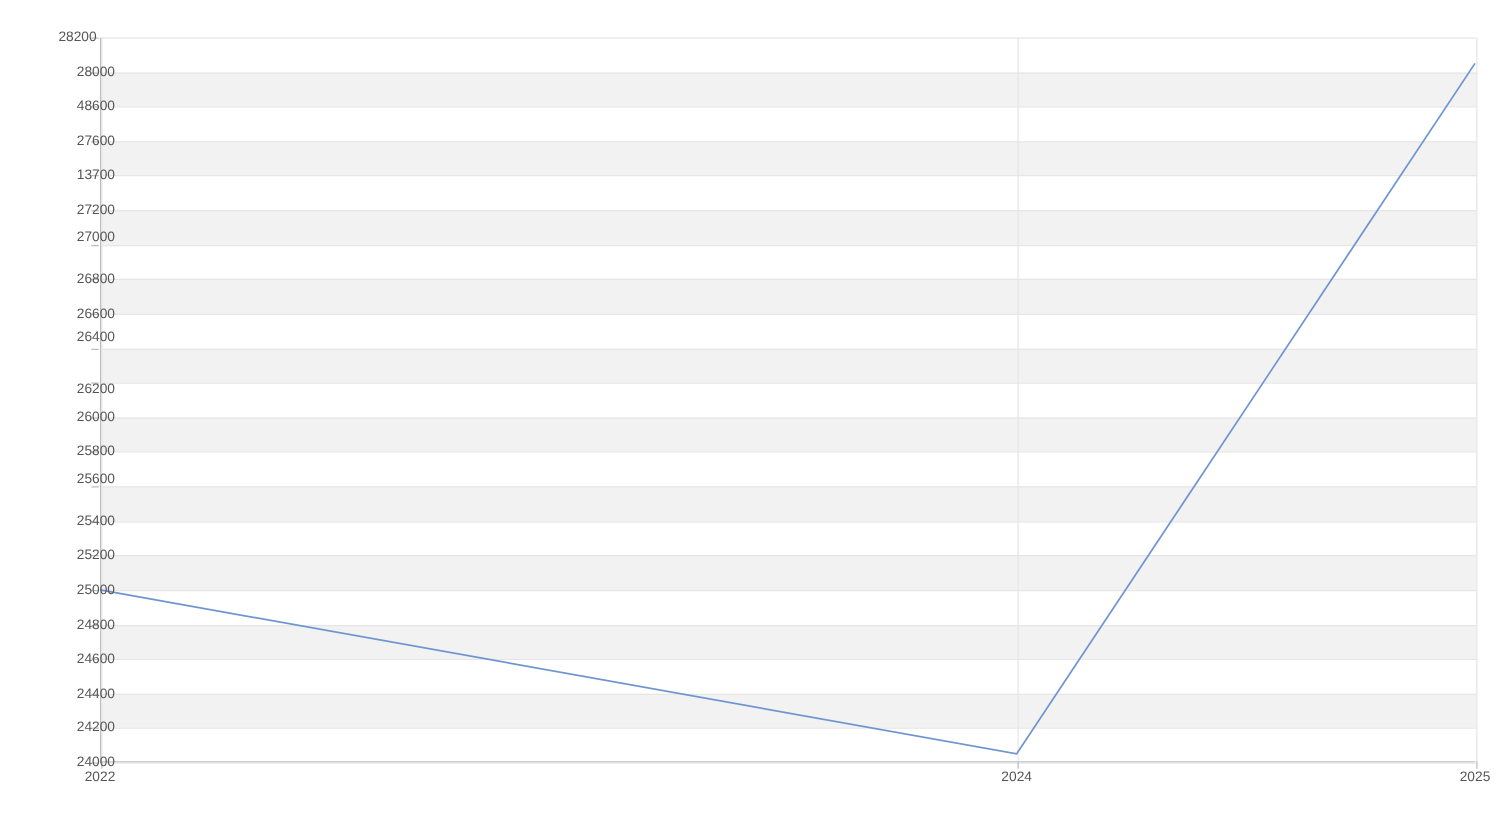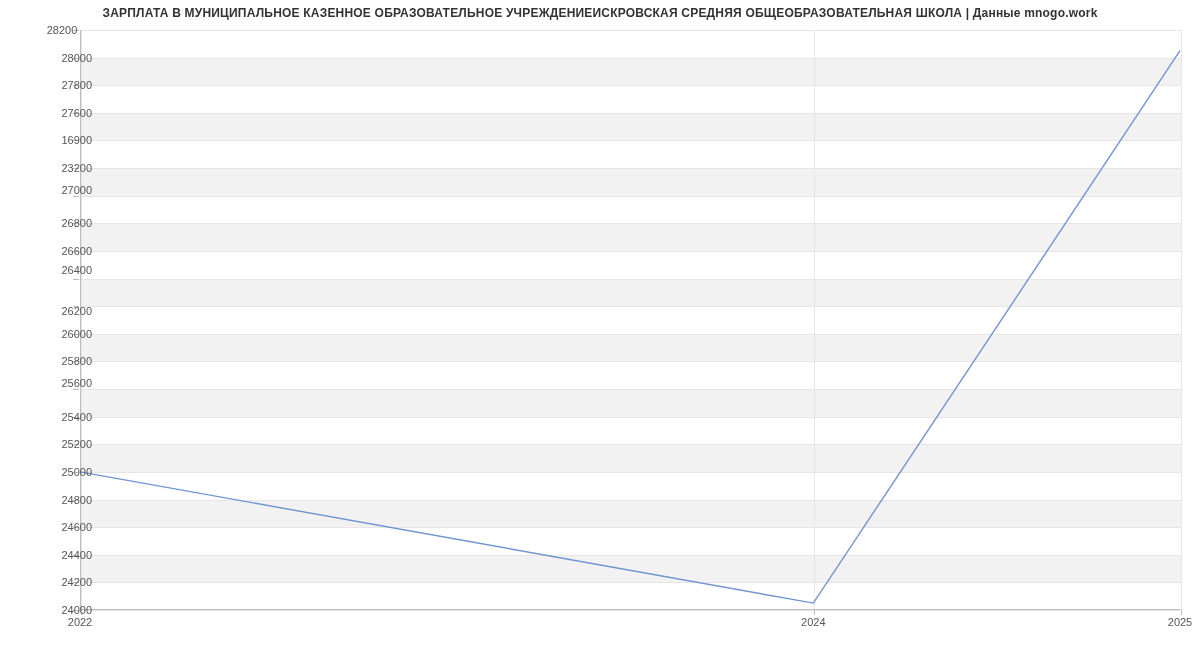--- a/index.html
+++ b/index.html
@@ -106,21 +106,20 @@
   .line {
     fill: none;
     stroke: #6f95d0;
     stroke-width: 1.4;
   }
 </style>
 </head>
 <body>
 
 <div class="chart-wrap">
-  <div class="title">ЗАРПЛАТА В МУНИЦИПАЛЬНОЕ КАЗЕННОЕ ОБРАЗОВАТЕЛЬНОЕ УЧРЕЖДЕНИЕИСКРОВСКАЯ СРЕДНЯЯ ОБЩЕОБРАЗОВАТЕЛЬНАЯ ШКОЛА | Данные mnogo.work</div>
 
   <div class="plot">
     <div class="plot-area" id="plot-area">
         <div class="gridline" style="top: 580px;"></div>
         <div class="ytick" style="top: 580px;"></div>
         <div class="gridband" style="top: 524.762px; height: 27.619px;"></div>
         <div class="gridline" style="top: 552.381px;"></div>
         <div class="ytick" style="top: 552.381px;"></div>
         <div class="gridline" style="top: 524.762px;"></div>
         <div class="ytick" style="top: 524.762px;"></div>
@@ -197,20 +196,20 @@
       <div class="ylabel" style="top: 444.286px;">25200</div>
       <div class="ylabel" style="top: 416.667px;">25400</div>
       <div class="ylabel" style="top: 383px; text-align: right;">25600</div>
       <div class="ylabel" style="top: 361.429px;">25800</div>
       <div class="ylabel" style="top: 333.81px;">26000</div>
       <div class="ylabel" style="top: 311px;">26200</div>
       <div class="ylabel" style="top: 270px;">26400</div>
       <div class="ylabel" style="top: 250.952px;">26600</div>
       <div class="ylabel" style="top: 223.333px;">26800</div>
       <div class="ylabel" style="top: 190px;">27000</div>
-      <div class="ylabel" style="top: 168.095px;">23200</div>
-      <div class="ylabel" style="top: 140.476px;">16900</div>
+      <div class="ylabel" style="top: 168.095px;">27200</div>
+      <div class="ylabel" style="top: 140.476px;">13700</div>
       <div class="ylabel" style="top: 112.857px;">27600</div>
-      <div class="ylabel" style="top: 85.2381px;">27800</div>
+      <div class="ylabel" style="top: 85.2381px;">48600</div>
       <div class="ylabel" style="top: 57.619px;">28000</div>
       <div class="ylabel" style="top: 30px; text-align: center;">28200</div>
     </div>
 </div>
 
 </body></html>

